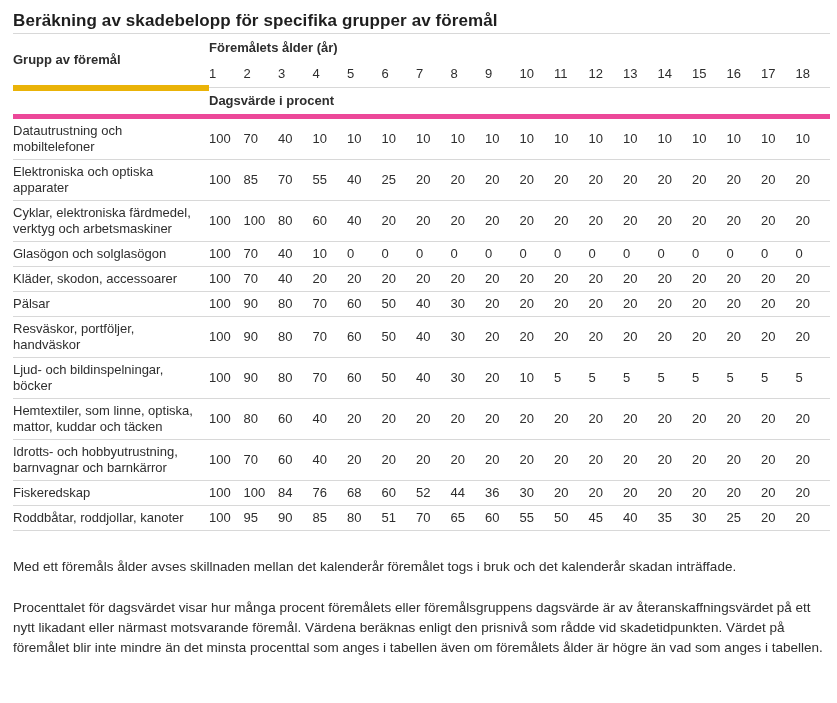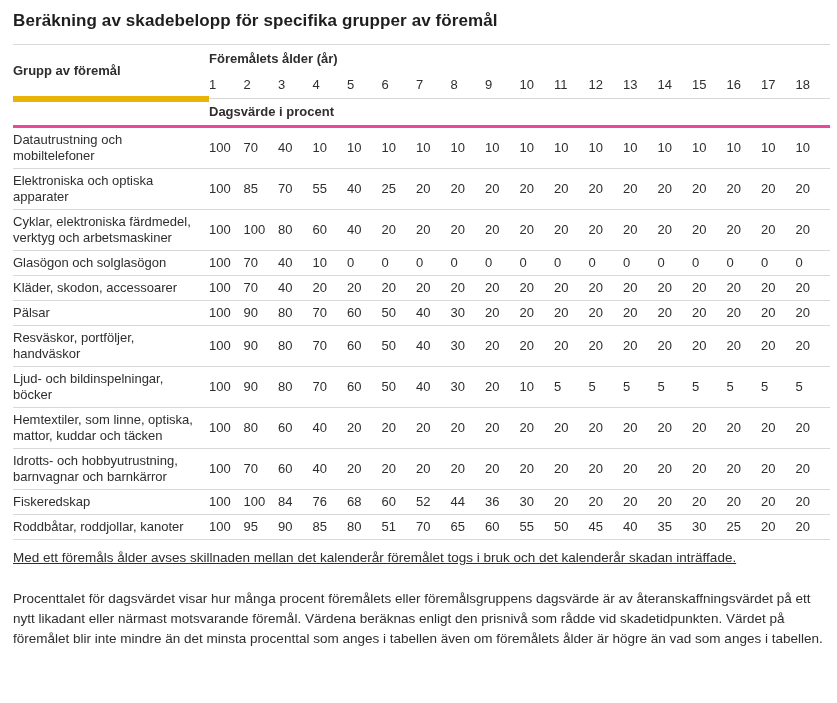--- a/index.html
+++ b/index.html
@@ -10,52 +10,52 @@
     min-height: 703px;
     font-family: "Liberation Sans", "DejaVu Sans", sans-serif;
     color: #2e2e2e;
   }
   .page { padding: 9px 7px 16px 13px; }
   .page-title {
     font-size: 17px;
     font-weight: 700;
     color: #1e1e1e;
     letter-spacing: 0.1px;
-    margin: 2px 0 13px 0;
+    margin: 2px 0 2px 0;
   }
   table.dep-table {
     width: 100%;
     border-collapse: collapse;
     table-layout: fixed;
     font-size: 13px;
     border-top: 1px solid #d8d8d8;
   }
   th, td {
     text-align: left;
     vertical-align: middle;
     font-weight: 400;
     line-height: 16px;
   }
   thead th { font-weight: 700; padding: 6px 0 5px 0; }
   thead tr.ages-row th { font-weight: 400; border-bottom: 1px solid #d8d8d8; padding: 5px 0; }
   th.group-head { width: 196px; border-bottom: 6px solid #eab308; padding-right: 12px; }
-  thead tr.dagsvarde-row th { border-bottom: 3px solid #ec4899; padding: 5px 0; }
+  thead tr.dagsvarde-row th { border-bottom: 5px solid #ec4899; padding: 5px 0; }
   tbody td {
     border-bottom: 1px solid #d8d8d8;
     padding: 4px 0;
   }
   tbody td.group-cell { padding-right: 12px; }
   .footnote {
     font-size: 13.5px;
     line-height: 1.48;
     color: #2e2e2e;
     margin-top: 21px;
     padding-right: 4px;
   }
-  .footnote.first { margin-top: 8px; text-decoration: underline; }
+  .footnote.first { margin-top: 26px; }
 </style>
 </head>
 <body>
 
 <div class="page">
 
   <h1 class="page-title">Beräkning av skadebelopp för specifika grupper av föremål</h1>
 
   <table class="dep-table">
     <thead>

